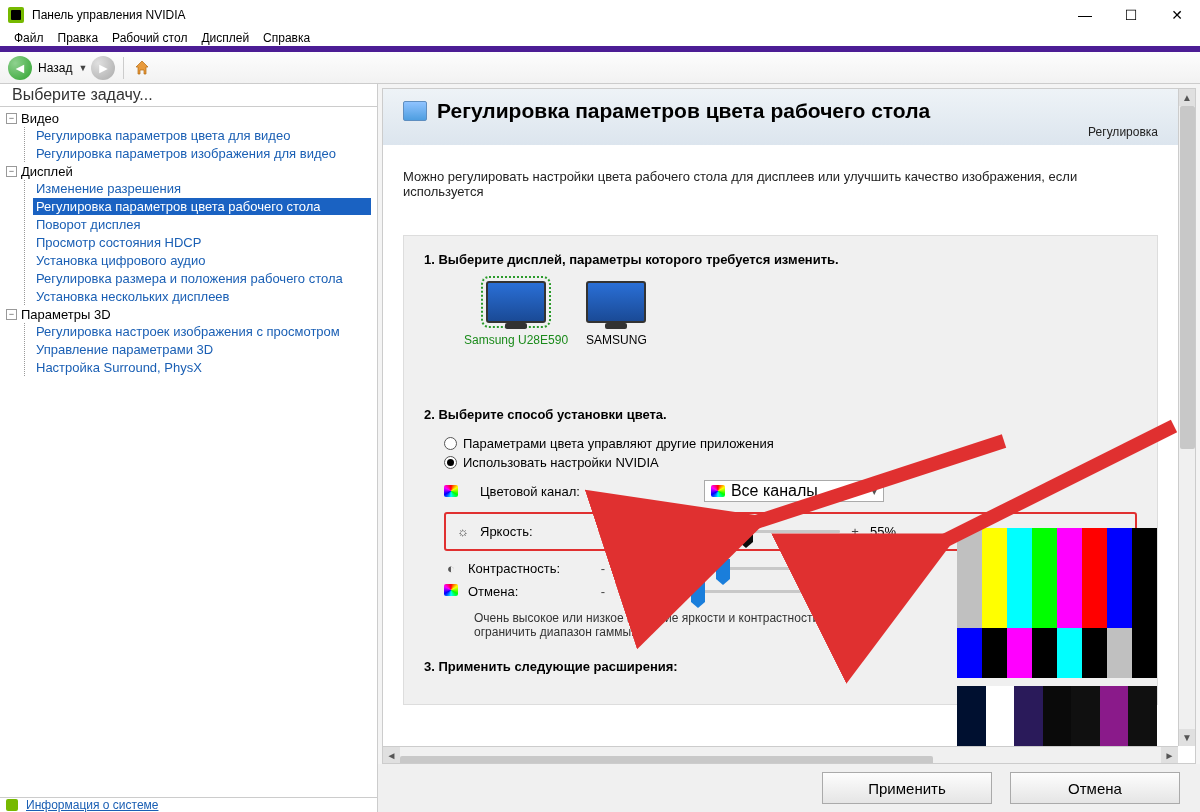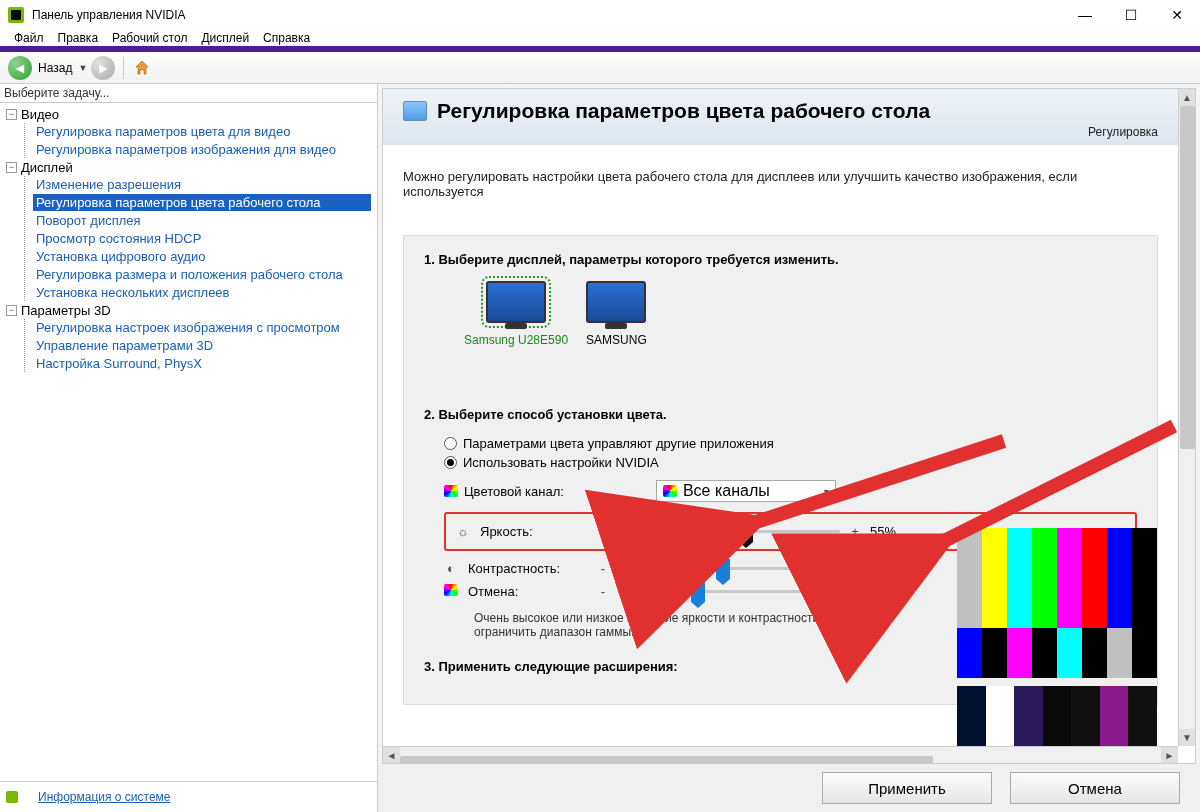--- a/index.html
+++ b/index.html
@@ -14,29 +14,29 @@
   .menu-item { padding: 2px 6px; cursor: default; }
   .toolbar { height: 32px; display: flex; align-items: center; padding: 0 8px; gap: 4px; background: linear-gradient(#fdfdfd,#f2f2f2); border-bottom: 1px solid #ccc; }
   .tool-back { width: 24px; height: 24px; border-radius: 50%; background: radial-gradient(circle at 30% 30%, #8fd18f, #2ea32e); display: flex; align-items: center; justify-content: center; color: #fff; font-size: 14px; }
   .tool-label { font-size: 12px; margin: 0 2px; }
   .tool-dd { font-size: 9px; color: #444; }
   .tool-fwd { width: 24px; height: 24px; border-radius: 50%; background: radial-gradient(circle at 30% 30%, #e0e0e0, #aaa); display: flex; align-items: center; justify-content: center; color: #fff; font-size: 14px; }
   .tool-sep { width: 1px; height: 22px; background: #ccc; margin: 0 4px; }
   .tool-home { width: 20px; height: 20px; display: flex; align-items: center; justify-content: center; }
   .content { display: flex; height: calc(812px - 30px - 22px - 32px); }
   .sidebar { width: 378px; border-right: 1px solid #ccc; display: flex; flex-direction: column; }
-  .sidebar-hd { font-size: 12px; padding: 2px 4px; color: #333; border-bottom: 1px solid #ccc; }
+  .sidebar-hd { font-size: 16px; padding: 2px 12px; color: #333; border-bottom: 1px solid #ccc; }
   .tree { flex: 1; padding: 4px 6px; font-size: 13px; overflow: auto; }
   .tree-cat { margin-bottom: 2px; }
   .tree-cat-hd { display: flex; align-items: center; cursor: default; }
   .tree-toggle { width: 11px; height: 11px; border: 1px solid #999; display: flex; align-items: center; justify-content: center; font-size: 9px; line-height: 1; margin-right: 4px; color: #555; background: #fff; }
   .tree-children { margin-left: 18px; border-left: 1px dotted #999; padding-left: 8px; }
   .tree-child { color: #1a5fb4; padding: 1px 3px; cursor: default; margin: 1px 0; }
   .tree-child.sel { background: #1a62c2; color: #fff; }
-  .sysinfo { border-top: 1px solid #ccc; padding: 8px 6px; display: flex; align-items: center; gap: 20px; font-size: 12px; }
+  .sysinfo { border-top: 1px solid #ccc; padding: 0 6px; display: flex; align-items: center; gap: 8px; font-size: 12px; }
   .sysinfo-icon { width: 12px; height: 12px; background: #76b900; border-radius: 2px; }
   .sysinfo a { color: #1a5fb4; text-decoration: underline; }
   .main { flex: 1; display: flex; flex-direction: column; position: relative; background: #f4f4f4; }
   .main-scroll { flex: 1; overflow: hidden; position: relative; border: 1px solid #ccc; margin: 4px 4px 0 4px; background: #fff; }
   .page-header { background: linear-gradient(#eef3f7,#dce5ee); padding: 10px 20px 6px 20px; position: relative; }
   .page-header h1 { font-size: 21px; font-weight: bold; display: flex; align-items: center; gap: 10px; }
   .hdr-icon { width: 24px; height: 20px; background: linear-gradient(#8fc3ff,#4e9ee0); border: 1px solid #5e8ec0; border-radius: 2px; position: relative; }
   .restore { text-align: right; font-size: 12px; color: #222; margin-top: 2px; }
   .page-desc { padding: 24px 20px; font-size: 13px; color: #222; background: #fff; }
   .panel { margin: 12px 20px; background: #f0f0f0; border: 1px solid #ddd; padding: 16px 20px; position: relative; }
@@ -45,21 +45,21 @@
   .display-item { text-align: center; font-size: 12px; }
   .monitor { width: 60px; height: 42px; background: linear-gradient(#2a6fd6,#1a4a96); border: 2px solid #333; border-radius: 3px; margin: 0 auto 2px; position: relative; }
   .monitor.sel { outline: 2px dotted #2a9a2a; outline-offset: 3px; }
   .monitor::after { content: ""; position: absolute; bottom: -8px; left: 50%; transform: translateX(-50%); width: 22px; height: 6px; background: #333; border-radius: 2px; }
   .display-item .dname { margin-top: 10px; }
   .display-item.sel .dname { color: #1a8a1a; }
   .radio-row { display: flex; align-items: center; gap: 6px; margin: 4px 0 4px 20px; font-size: 13px; }
   .radio { width: 13px; height: 13px; border: 1px solid #555; border-radius: 50%; display: inline-flex; align-items: center; justify-content: center; background: #fff; }
   .radio.on::after { content: ""; width: 7px; height: 7px; background: #000; border-radius: 50%; }
   .color-section { margin-left: 20px; margin-top: 10px; }
-  .channel-row { display: flex; align-items: center; gap: 6px; margin-bottom: 10px; font-size: 13px; }
+  .channel-row { display: flex; align-items: center; gap: 22px; margin-bottom: 10px; font-size: 13px; }
   .chan-icon { width: 14px; height: 12px; background: conic-gradient(#f00,#ff0,#0f0,#0ff,#00f,#f0f,#f00); border-radius: 2px; }
   .chan-select { width: 180px; height: 22px; border: 1px solid #aaa; background: #fff; display: flex; align-items: center; padding: 0 6px; font-size: 16px; position: relative; }
   .chan-select::after { content: "▾"; position: absolute; right: 6px; font-size: 10px; color: #555; }
   .highlight-box { border: 2px solid #e03030; border-radius: 3px; padding: 6px 10px; margin-bottom: 6px; }
   .slider-row { display: flex; align-items: center; gap: 10px; font-size: 13px; padding: 4px 0; }
   .slider-icon { width: 14px; text-align: center; color: #555; }
   .slider-label { width: 120px; }
   .slider-minus, .slider-plus { width: 10px; text-align: center; color: #444; }
   .slider-track { width: 210px; height: 3px; background: #c8c8c8; position: relative; border-radius: 1px; }
   .slider-thumb { position: absolute; top: -8px; width: 14px; height: 20px; background: #1a7edb; transform: translateX(-50%); }

